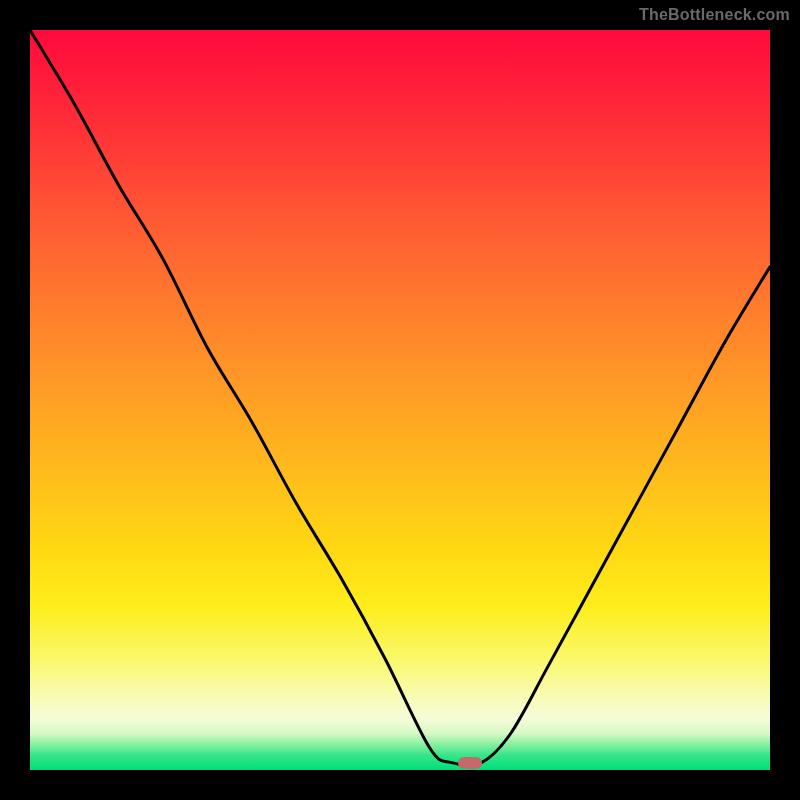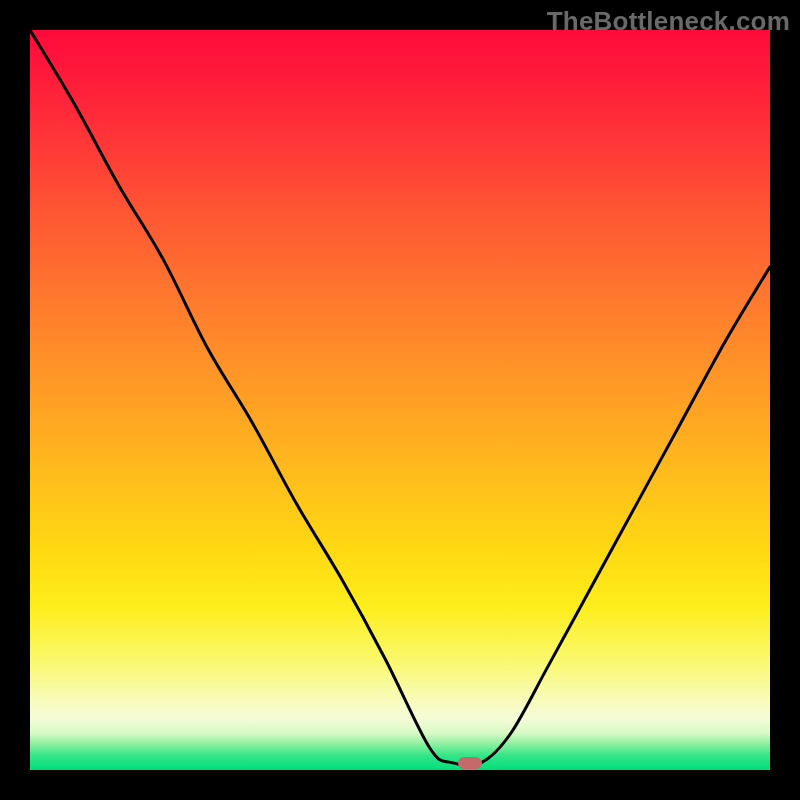--- a/index.html
+++ b/index.html
@@ -15,21 +15,21 @@
     position: relative;
     width: 800px;
     height: 800px;
     background: #000;
   }
   .watermark {
     position: absolute;
     top: 6px;
     right: 10px;
     color: #696969;
-    font-size: 26px;
+    font-size: 16px;
     font-weight: 600;
     letter-spacing: 0.2px;
     z-index: 5;
   }
   .plot-area {
     position: absolute;
     left: 30px;
     top: 30px;
     width: 740px;
     height: 740px;

